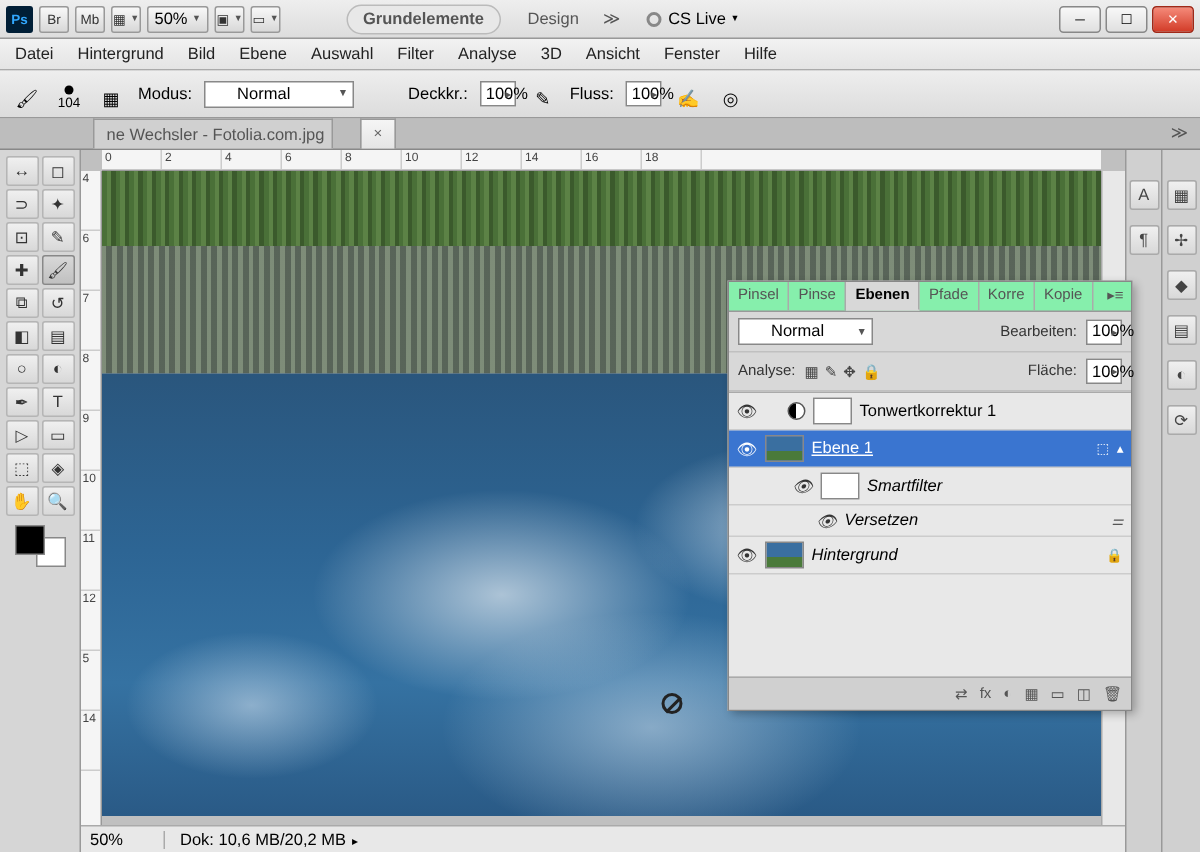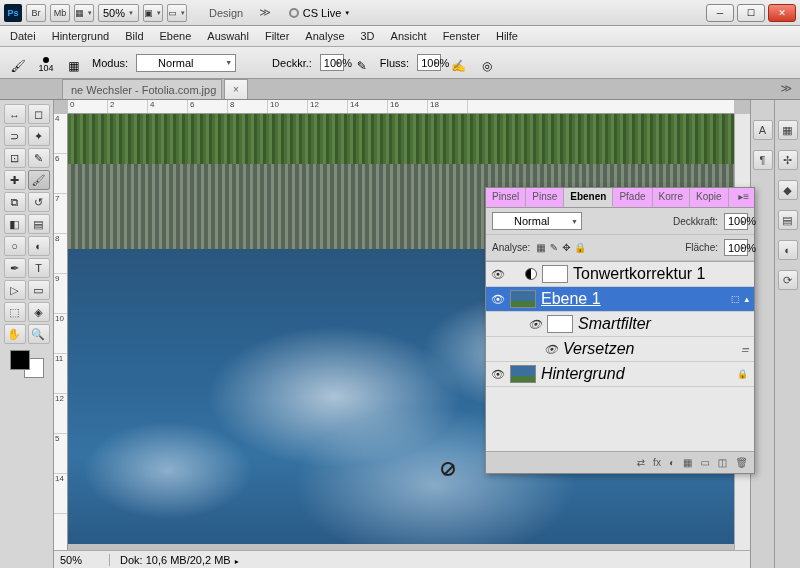--- a/index.html
+++ b/index.html
@@ -30,21 +30,21 @@
 .brush-dot { width: 20px; height: 20px; display: inline-flex; flex-direction: column; align-items: center; justify-content: flex-end; }
 .brush-dot .dot { width: 6px; height: 6px; background: #000; border-radius: 50%; }
 .brush-dot .num { font-size: 9px; }
 .opt-drop { width: 100px; height: 18px; border: 1px solid #888; background: #fff; display: inline-flex; align-items: center; padding: 0 21px; position: relative; }
 .opt-drop::after { content: "▼"; font-size: 7px; position: absolute; right: 3px; color: #555; }
 .pct-input { width: 24px; height: 17px; border: 1px solid #888; background: #fff; display: inline-flex; align-items: center; padding: 0 3px; position: relative; }
 .pct-input::after { content: "▸"; font-size: 8px; position: absolute; right: 2px; color: #555; }
 
 
 .tabbar { height: 21px; background: #bdbdbd; border-bottom: 1px solid #888; display: flex; align-items: stretch; padding-left: 62px; position: relative; }
-.doc-tab { background: linear-gradient(#f5f5f5,#e5e5e5); border: 1px solid #999; border-bottom: none; padding: 3px 8px; display: flex; align-items: center; gap: 6px; font-size: 10px; color: #333; margin-right: 2px; }
+.doc-tab { background: linear-gradient(#f5f5f5,#e5e5e5); border: 1px solid #999; border-bottom: none; padding: 3px 8px; display: flex; align-items: center; gap: 6px; font-size: 10px; color: #333; margin-right: 18px; }
 .doc-tab.inactive { background: #d0d0d0; color: #555; max-width: 160px; white-space: nowrap; overflow: hidden; }
 .tab-x { font-size: 10px; color: #666; }
 .tab-chevron { margin-left: auto; padding: 3px 8px; color: #555; }
 
 
 .main { position: absolute; top: 100px; left: 0; right: 0; bottom: 0; display: flex; background: #c0c0c0; }
 .toolbox { width: 54px; background: #d6d6d6; border-right: 1px solid #999; display: flex; flex-direction: column; align-items: center; padding: 4px 2px; gap: 2px; }
 .tool-row { display: flex; gap: 2px; }
 .tool { width: 22px; height: 20px; border: 1px solid #b5b5b5; background: linear-gradient(#f0f0f0,#d8d8d8); border-radius: 2px; display: inline-flex; align-items: center; justify-content: center; font-size: 11px; color: #333; }
 .tool.sel { background: linear-gradient(#d8d8d8,#c0c0c0); border-color: #888; }
@@ -87,36 +87,36 @@
 .statusbar { position: absolute; left: 0; right: 0; bottom: 0; height: 18px; background: #e8e8e8; border-top: 1px solid #aaa; display: flex; align-items: center; font-size: 10px; padding: 0 6px; gap: 10px; }
 .statusbar .zoom { width: 50px; border-right: 1px solid #aaa; padding-right: 4px; }
 .statusbar .doksize::after { content: "▸"; font-size: 8px; margin-left: 4px; }
 
 
 .rcol { width: 24px; background: #d0d0d0; border-left: 1px solid #999; display: flex; flex-direction: column; align-items: center; padding-top: 20px; gap: 10px; }
 .rcol .ricon { width: 20px; height: 20px; border: 1px solid #aaa; background: linear-gradient(#f0f0f0,#d8d8d8); border-radius: 2px; display: flex; align-items: center; justify-content: center; font-size: 11px; color: #444; }
 
 
 .panel { position: absolute; top: 187px; left: 485px; width: 270px; background: #d8d8d8; border: 1px solid #888; box-shadow: 2px 2px 6px rgba(0,0,0,.3); }
-.panel-tabs { display: flex; background: #f0abfc; border-bottom: 1px solid #999; height: 20px; align-items: stretch; }
+.panel-tabs { display: flex; background: #86efac; border-bottom: 1px solid #999; height: 20px; align-items: stretch; }
 .panel-tabs .ptab { padding: 3px 6px; font-size: 10px; color: #555; border-right: 1px solid #aaa; white-space: nowrap; overflow: hidden; }
 .panel-tabs .ptab.active { background: #d8d8d8; color: #000; font-weight: bold; border-bottom: 1px solid #d8d8d8; }
 .panel-tabs .pclose { margin-left: auto; padding: 3px 5px; font-size: 10px; color: #555; }
 .panel-row { display: flex; align-items: center; padding: 4px 6px; gap: 6px; border-bottom: 1px solid #c0c0c0; }
 .panel-row label { font-size: 10px; color: #333; }
 .lock-icons { display: inline-flex; gap: 4px; align-items: center; }
 .lock-icons span { font-size: 10px; color: #444; }
 .layer-list { background: #e8e8e8; border-top: 1px solid #aaa; min-height: 190px; }
 .layer { display: flex; align-items: center; padding: 3px 5px; gap: 5px; border-bottom: 1px solid #ccc; }
 .layer.sel { background: #3a75d0; color: #fff; }
 .layer .eye { width: 14px; height: 14px; display: inline-flex; align-items: center; justify-content: center; font-size: 11px; color: #333; }
 .layer.sel .eye { color: #fff; }
 .layer .thumb { width: 26px; height: 18px; border: 1px solid #888; background: #fff; display: inline-flex; align-items: center; justify-content: center; font-size: 8px; overflow: hidden; }
 .layer .thumb.img { background: linear-gradient(#3a6fa0 60%,#4a7a3a 60%); }
-.layer .name { font-size: 16px; flex: 1; }
+.layer .name { font-size: 11px; flex: 1; }
 .layer.sel .name { text-decoration: underline; }
 .layer .lock { font-size: 9px; color: #555; margin-left: auto; }
 .layer.sel .lock { color: #fff; }
 .sub-layer { padding-left: 42px; font-style: italic; }
 .adj-circle { width: 12px; height: 12px; border-radius: 50%; background: linear-gradient(90deg,#000 50%,#fff 50%); border: 1px solid #555; display: inline-block; }
 .panel-footer { display: flex; align-items: center; justify-content: flex-end; gap: 8px; padding: 3px 6px; background: #d0d0d0; border-top: 1px solid #aaa; height: 22px; }
 .panel-footer span { font-size: 10px; color: #555; }
 </style>
 </head>
 <body>
@@ -124,20 +124,21 @@
 <div class="titlebar">
   <div class="ps-logo">Ps</div>
   <div class="ti-btn">Br</div>
   <div class="ti-btn">Mb</div>
   <div class="ti-btn dd">▦</div>
   <div class="ti-drop">
       <span>50%</span>
     </div>
   <div class="ti-btn dd">▣</div>
   <div class="ti-btn dd">▭</div>
+  <div class="workspace-pill">Grundelemente</div>
   <div class="workspace-pill plain">Design</div>
   <span class="chevrons">≫</span>
   <div class="cs-live">
       <span class="cs-dot"></span>
       <span>CS Live</span> 
       <span style="font-size:6px;margin-left:3px;">▼</span>
     </div>
   <div class="win-btns">
     <div class="win-btn">─</div>
     <div class="win-btn">☐</div>
@@ -311,21 +312,21 @@
     <div class="ptab">Pfade</div>
     <div class="ptab">Korre</div>
     <div class="ptab">Kopie</div>
     <div class="pclose">▸≡</div>
   </div>
   <div class="panel-row">
     <div class="opt-drop" style="width:90px">
         <span>Normal</span>
       </div>
     <span style="flex:1"></span>
-    <label>Deckkraft:</label>
+    <label>Bearbeiten:</label>
     <div class="pct-input">
         <span>100%</span>
       </div>
   </div>
   <div class="panel-row">
     <label>Analyse:</label>
     <div class="lock-icons">
       <span>▦</span>
       <span>✎</span>
       <span>✥</span>

